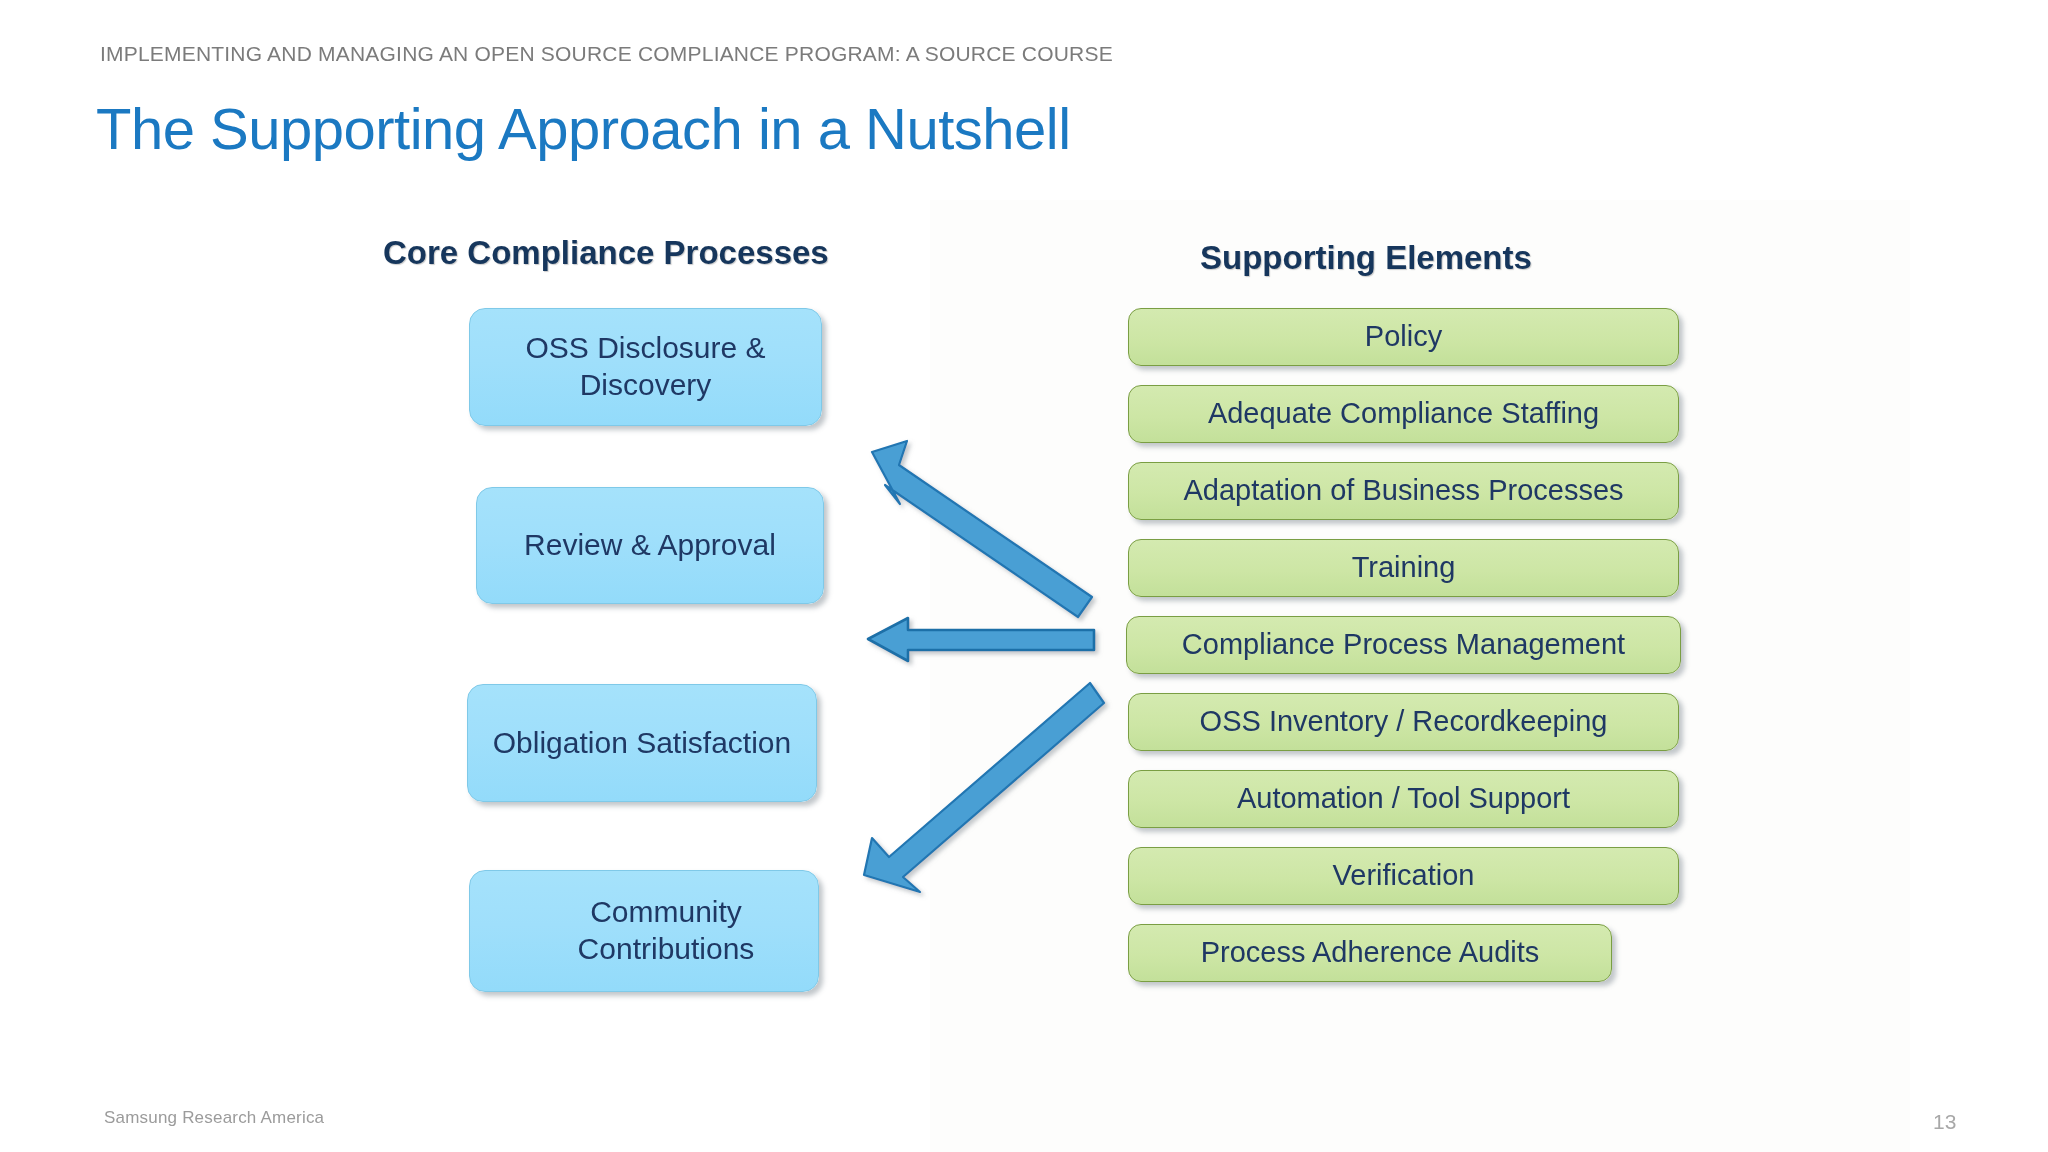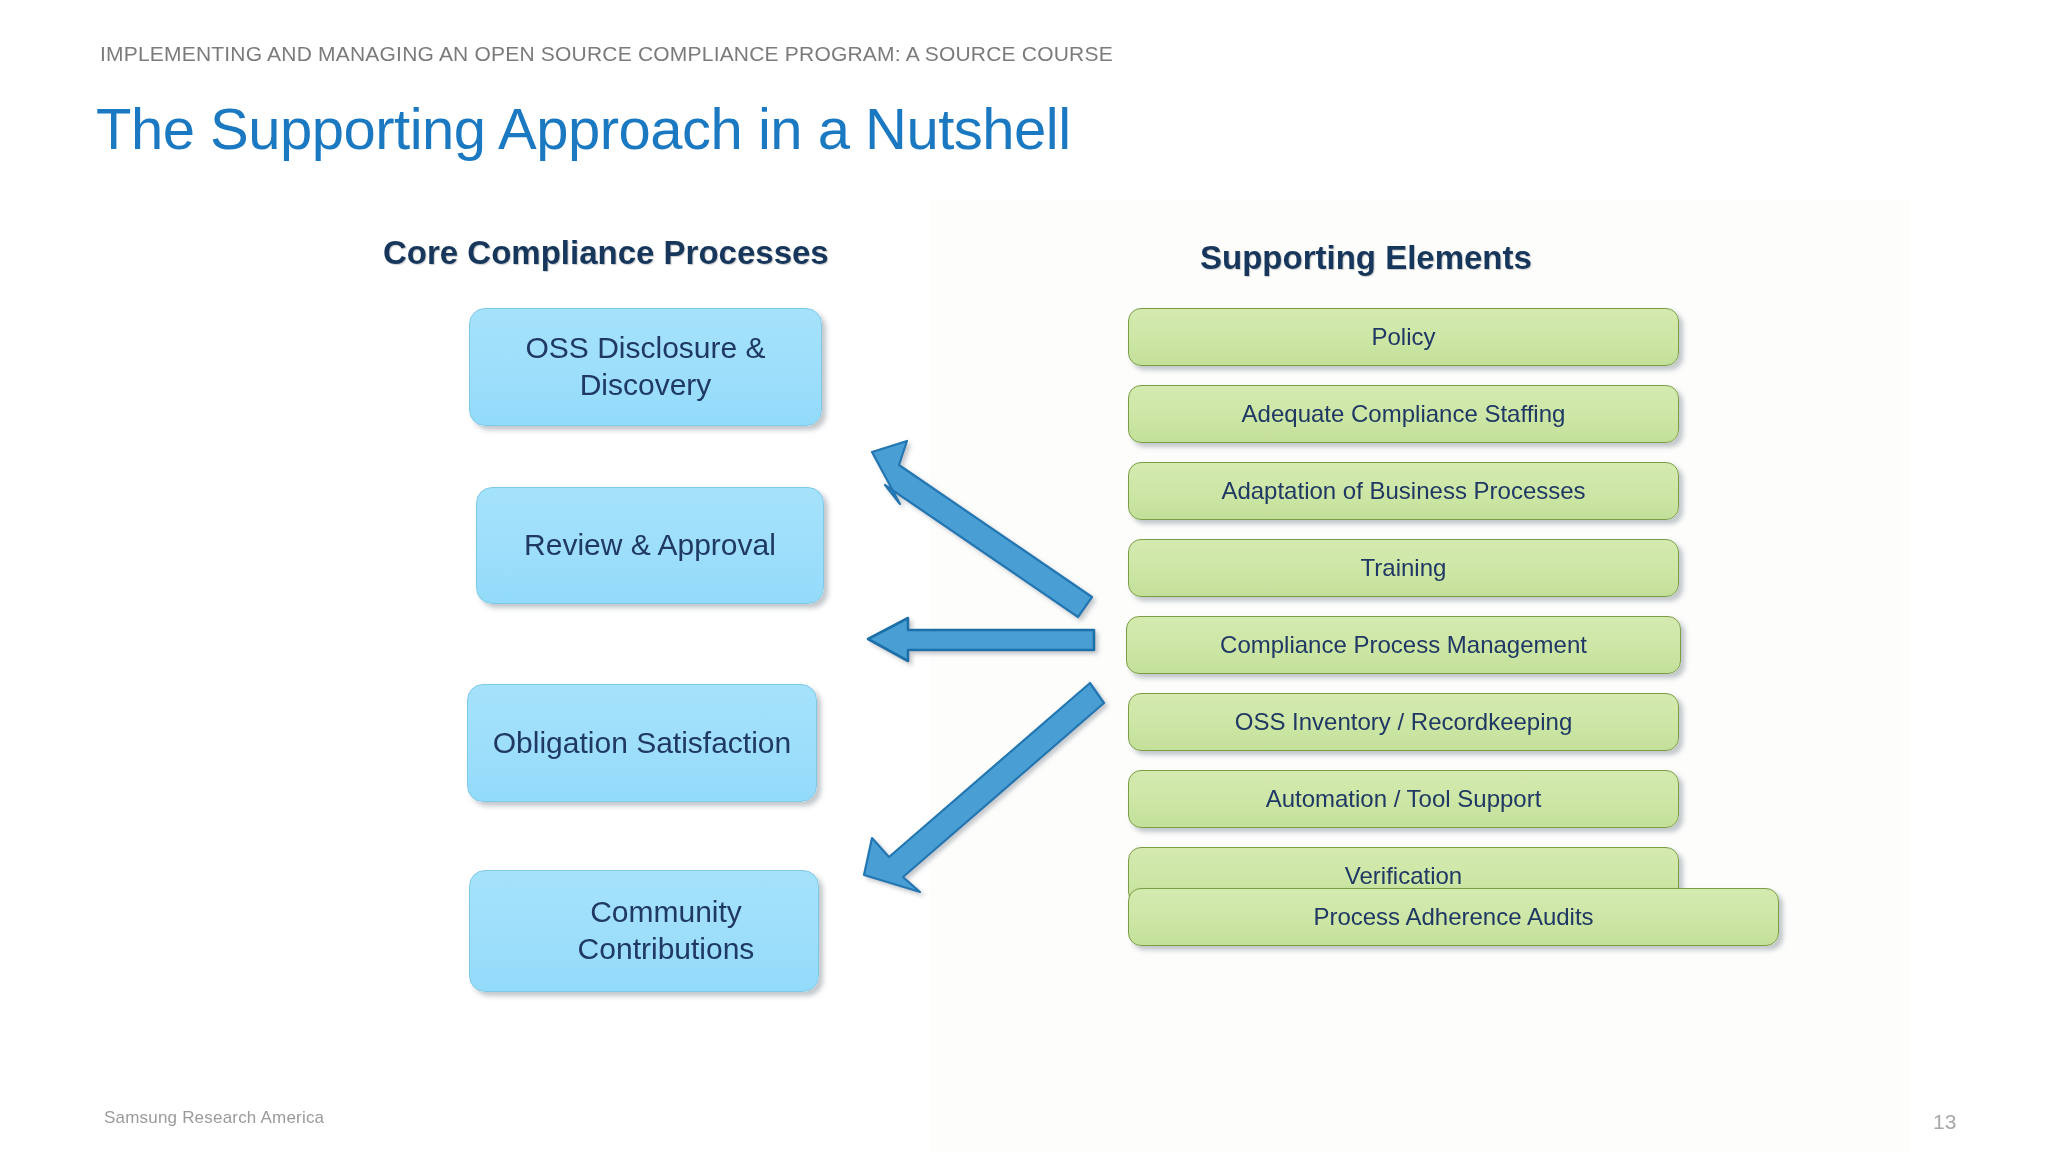--- a/index.html
+++ b/index.html
@@ -72,21 +72,21 @@
   .node-blue {
     background: linear-gradient(180deg, #a5e2fb 0%, #9fdffb 45%, #93dbfa 100%);
     border: 1.5px solid #7fc9e8;
     color: #1F3864;
     font-size: 30px;
   }
   .node-green {
     background: linear-gradient(180deg, #d4eab0 0%, #cde6a5 55%, #c3e09a 100%);
     border: 1.5px solid #7a9e43;
     color: #1F3864;
-    font-size: 24px;
+    font-size: 29px;
     border-radius: 13px;
   }
   .arrow-layer {
     position: absolute;
     left: 0; top: 0;
     width: 2048px;
     height: 1152px;
     pointer-events: none;
   }
   .footer-brand {
@@ -136,21 +136,21 @@
   <div class="node node-green" style="left:1128px; top:539px; width:551px; height:58px;">Training</div>
 
   <div class="node node-green" style="left:1126px; top:616px; width:555px; height:58px;">Compliance Process Management</div>
 
   <div class="node node-green" style="left:1128px; top:693px; width:551px; height:58px;">OSS Inventory / Recordkeeping</div>
 
   <div class="node node-green" style="left:1128px; top:770px; width:551px; height:58px;">Automation / Tool Support</div>
 
   <div class="node node-green" style="left:1128px; top:847px; width:551px; height:58px;">Verification</div>
 
-  <div class="node node-green" style="left:1128px; top:888px; width:651px; height:58px;">Process Adherence Audits</div>
+  <div class="node node-green" style="left:1128px; top:924px; width:484px; height:58px;">Process Adherence Audits</div>
 
   <svg class="arrow-layer" viewBox="0 0 2048 1152">
     <defs>
       <filter id="arrowShadow" x="-20%" y="-20%" width="150%" height="150%">
         <feDropShadow dx="3" dy="3" stdDeviation="2" flood-color="#8a9299" flood-opacity="0.5"></feDropShadow>
       </filter>
     </defs>
 
     <g filter="url(#arrowShadow)">
       <polygon points="872,452 907,441 899,465 1092,597 1078,617 885,485 900,504" fill="#4A9FD4" stroke="#2176B2" stroke-width="2.2" stroke-linejoin="round"></polygon>

